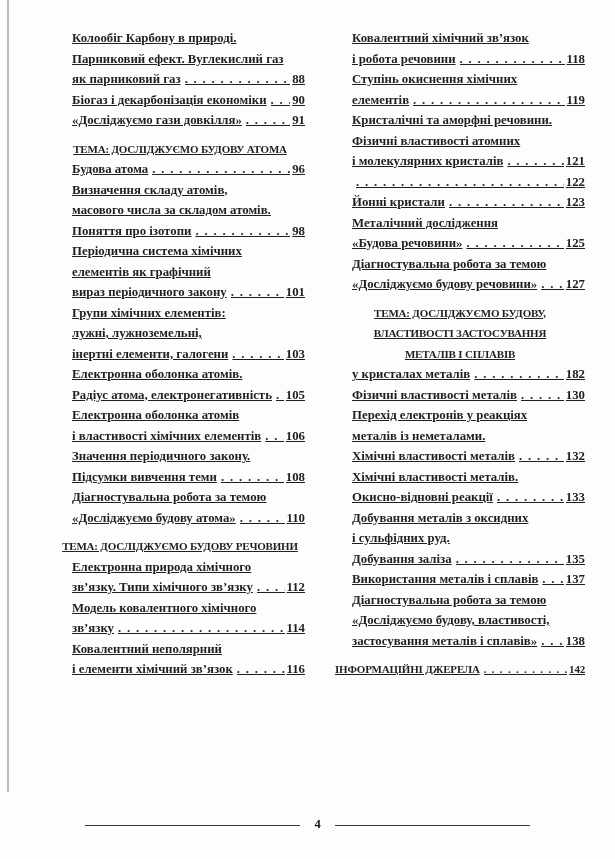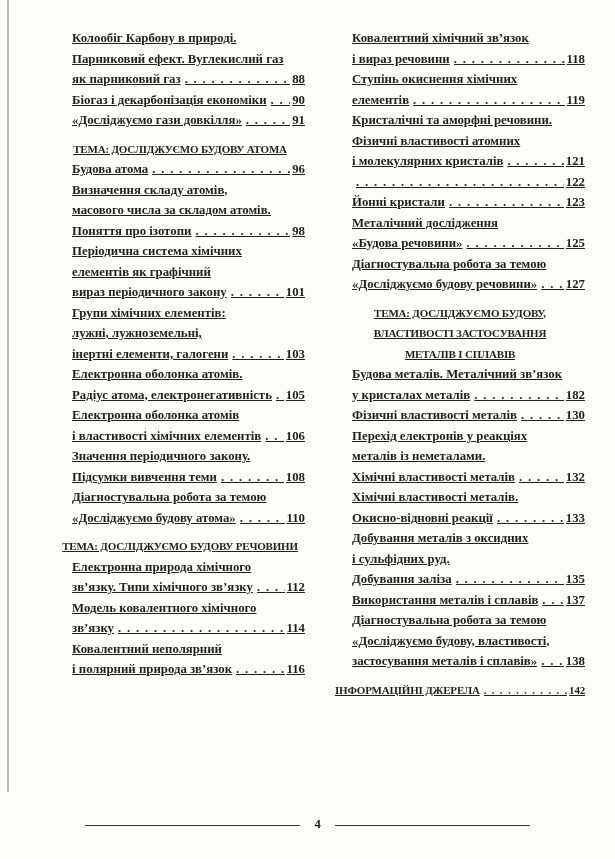--- a/index.html
+++ b/index.html
@@ -167,31 +167,31 @@
       </div>
       <div class="row entry">
         <span class="t">зв’язку</span>
         <span class="leader">. . . . . . . . . . . . . . . . . . . . . . . . . . . . . . . . . . . . . . . . . . . . . . . . </span>
         <span class="pg">114</span>
       </div>
       <div class="row entry">
         <span class="t">Ковалентний неполярний</span>
       </div>
       <div class="row entry">
-        <span class="t">і полярний природа зв’язок</span>
+        <span class="t">і елементи хімічний зв’язок</span>
         <span class="leader">. . . . . . . . . . . . . . . . . . . . . . . . . . . . . . . . . . . . . . . . . . . . . . . . </span>
         <span class="pg">116</span>
       </div>
     </div>
   <div class="col">
       <div class="row entry">
         <span class="t">Ковалентний хімічний зв’язок</span>
       </div>
       <div class="row entry">
-        <span class="t">і вираз речовини</span>
+        <span class="t">і робота речовини</span>
         <span class="leader">. . . . . . . . . . . . . . . . . . . . . . . . . . . . . . . . . . . . . . . . . . . . . . . . </span>
         <span class="pg">118</span>
       </div>
       <div class="row entry">
         <span class="t">Ступінь окиснення хімічних</span>
       </div>
       <div class="row entry">
         <span class="t">елементів</span>
         <span class="leader">. . . . . . . . . . . . . . . . . . . . . . . . . . . . . . . . . . . . . . . . . . . . . . . . </span>
         <span class="pg">119</span>
@@ -233,23 +233,20 @@
         <span class="pg">127</span>
       </div>
       <div class="row heading gap">
         <span class="t">ТЕМА: ДОСЛІДЖУЄМО БУДОВУ,</span>
       </div>
       <div class="row heading">
         <span class="t">ВЛАСТИВОСТІ ЗАСТОСУВАННЯ</span>
       </div>
       <div class="row heading">
         <span class="t">МЕТАЛІВ І СПЛАВІВ</span>
-      </div>
-      <div class="row entry">
-        <span class="t">Будова металів. Металічний зв’язок</span>
       </div>
       <div class="row entry">
         <span class="t">у кристалах металів</span>
         <span class="leader">. . . . . . . . . . . . . . . . . . . . . . . . . . . . . . . . . . . . . . . . . . . . . . . . </span>
         <span class="pg">182</span>
       </div>
       <div class="row entry">
         <span class="t">Фізичні властивості металів</span>
         <span class="leader">. . . . . . . . . . . . . . . . . . . . . . . . . . . . . . . . . . . . . . . . . . . . . . . . </span>
         <span class="pg">130</span>

